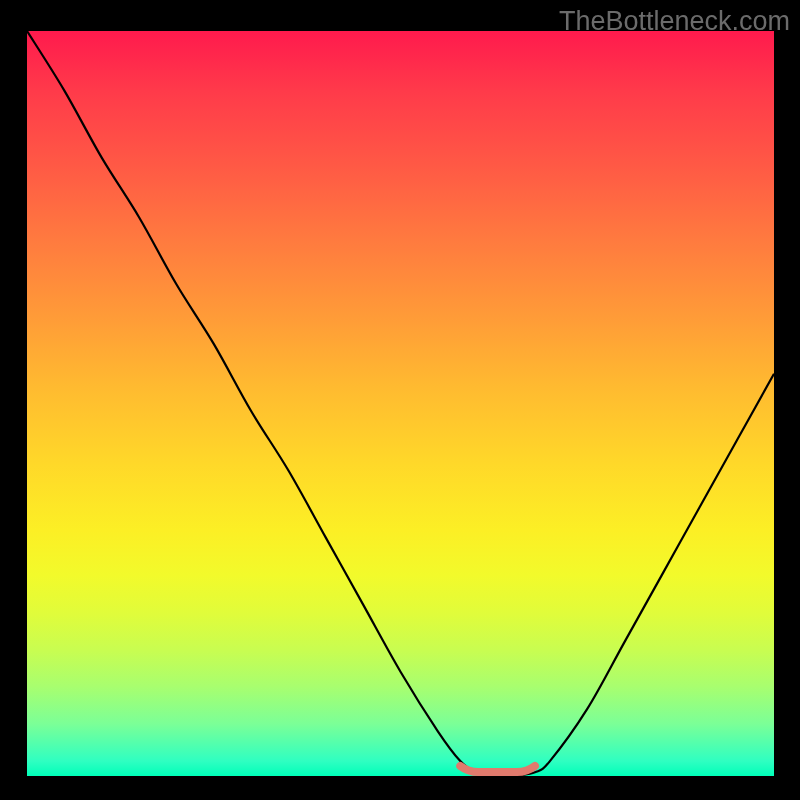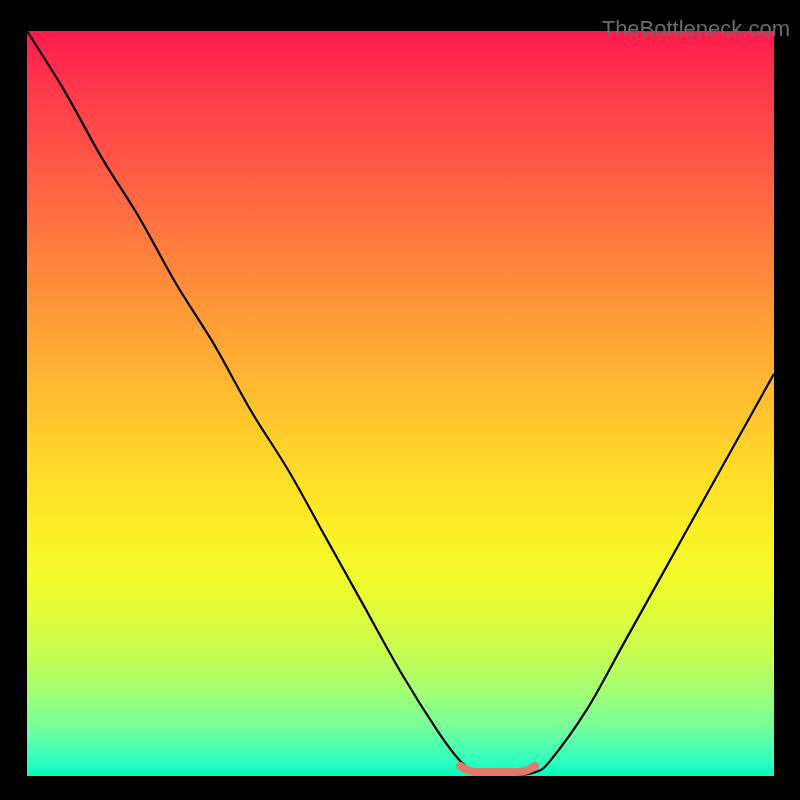--- a/index.html
+++ b/index.html
@@ -7,24 +7,24 @@
     padding: 0;
     width: 800px;
     height: 800px;
     background: #000;
     font-family: Arial, Helvetica, sans-serif;
     position: relative;
     overflow: hidden;
   }
   .attribution {
     position: absolute;
-    top: 16px;
+    top: 6px;
     right: 10px;
     color: #6b6b6b;
-    font-size: 22px;
+    font-size: 27px;
     z-index: 10;
   }
   .plot-frame {
     position: absolute;
     left: 27px;
     top: 31px;
     width: 747px;
     height: 745px;
     background: #000;
   }

